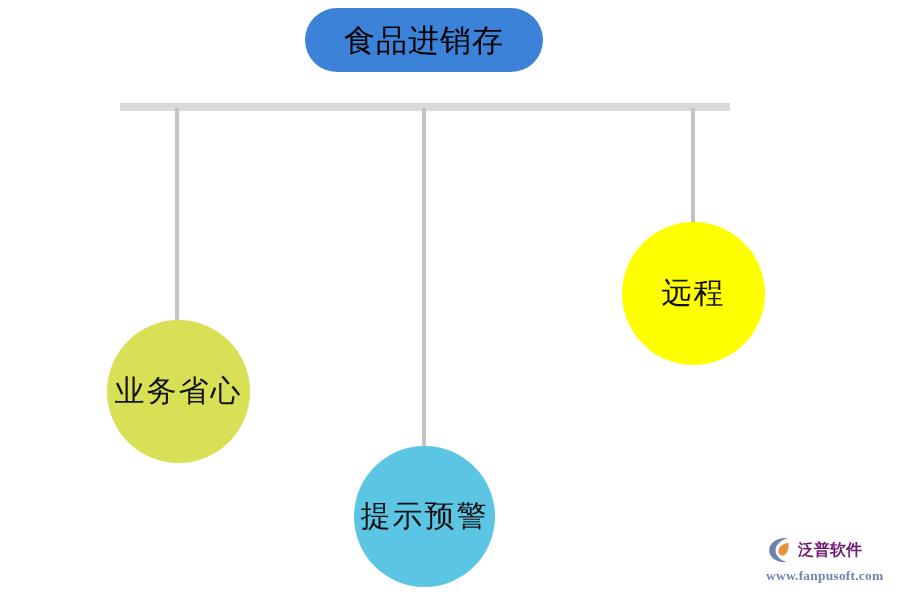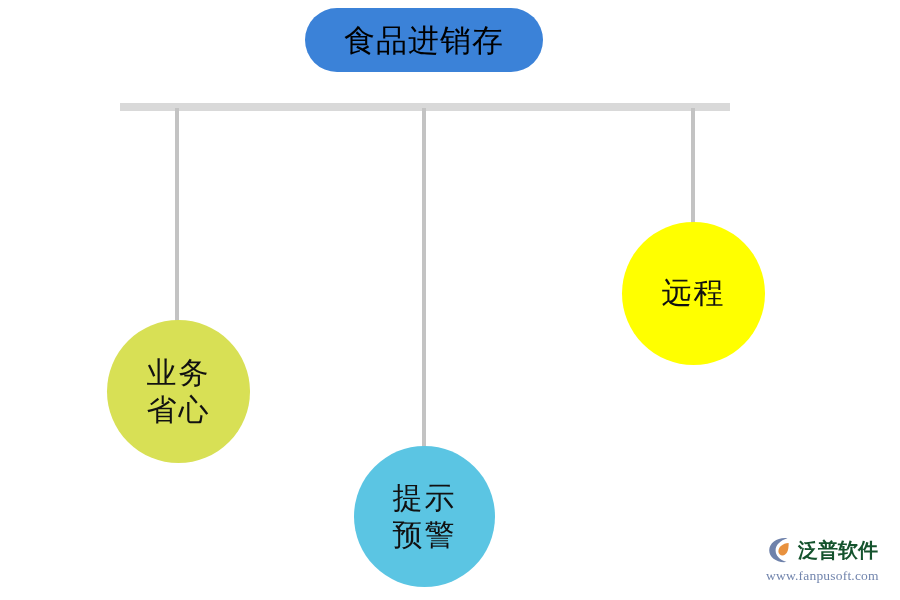--- a/index.html
+++ b/index.html
@@ -59,21 +59,21 @@
   }
   .connector.c1 { left: 175px; top: 108px; height: 216px; }
   .connector.c2 { left: 422px; top: 108px; height: 342px; }
   .connector.c3 { left: 691px; top: 108px; height: 120px; }
 
   
   .bubble {
     position: absolute;
     border-radius: 50%;
     display: flex;
-    flex-direction: column;
+    flex-direction: row;
     align-items: center;
     justify-content: center;
     box-sizing: border-box;
   }
   .bubble .line {
     font-size: 30px;
     color: #111111;
     line-height: 1.22;
     white-space: nowrap;
     letter-spacing: 2px;
@@ -114,32 +114,32 @@
     align-items: center;
     height: 32px;
   }
   .logo-mark {
     width: 30px;
     height: 30px;
     flex: 0 0 30px;
     margin-right: 2px;
   }
   .logo-cn {
-    font-size: 20px;
-    color: #14532d;
+    font-size: 16px;
+    color: #701a75;
     font-weight: bold;
     letter-spacing: 0px;
     line-height: 1;
     white-space: nowrap;
     font-family: "DejaVu Sans", "Liberation Sans", sans-serif;
   }
   .logo-url {
     font-size: 13.5px;
     color: #7285ad;
-    font-weight: normal;
+    font-weight: bold;
     letter-spacing: 0.2px;
     margin-top: 2px;
     white-space: nowrap;
     font-family: "Liberation Serif", "DejaVu Serif", serif;
   }
 </style>
 </head>
 <body>
 
 <div id="canvas">

